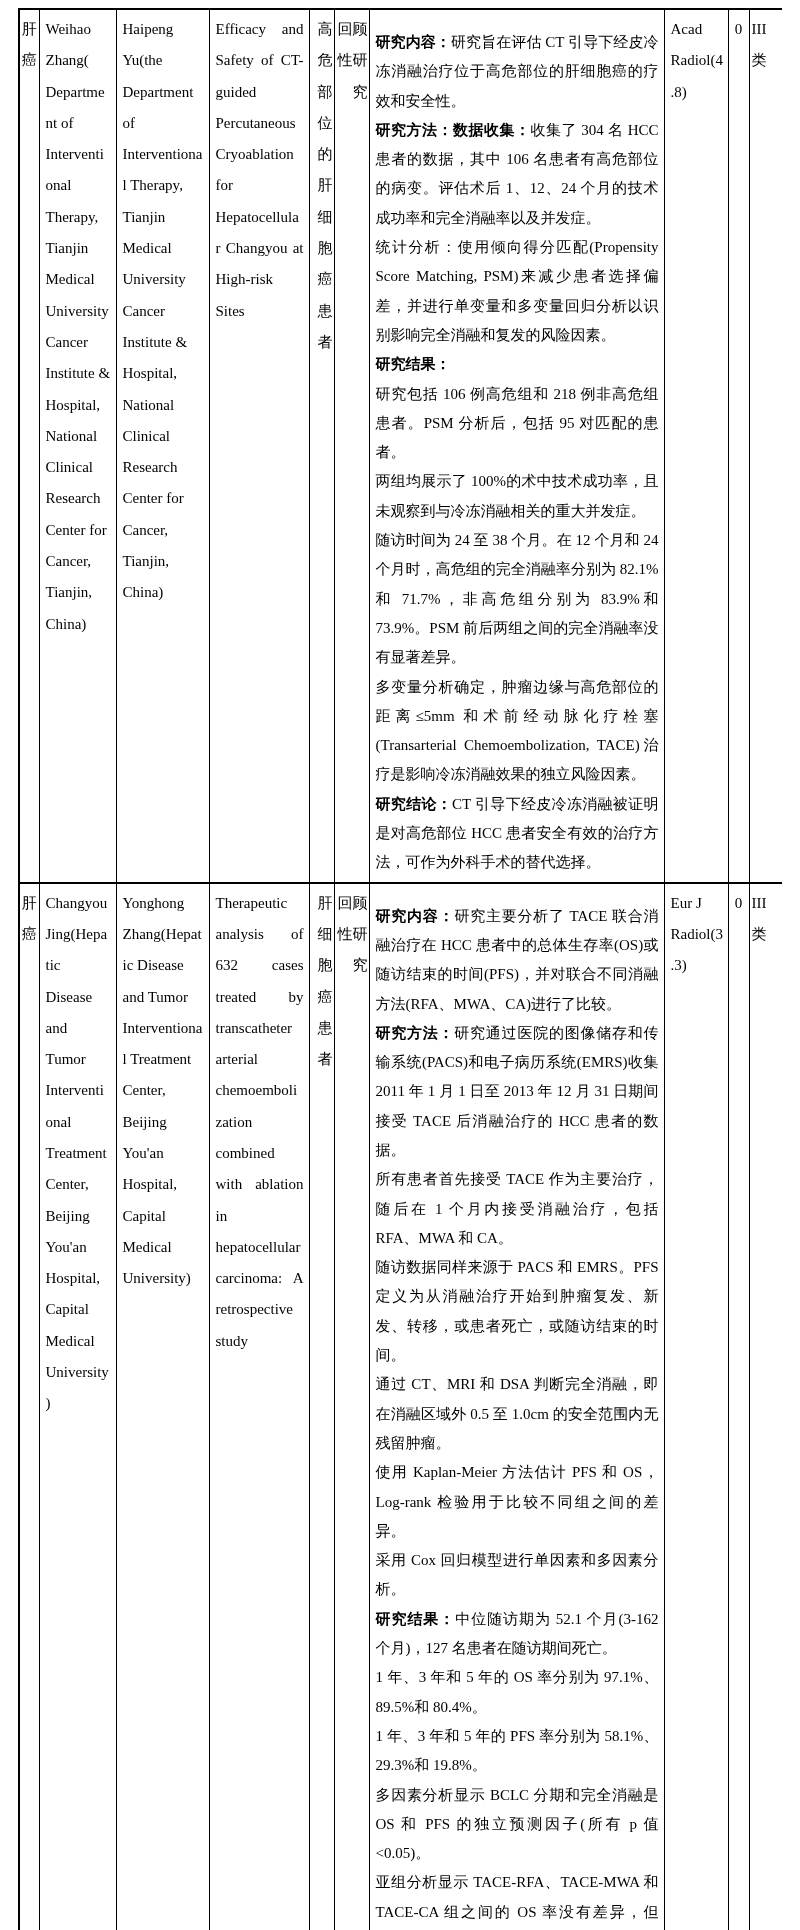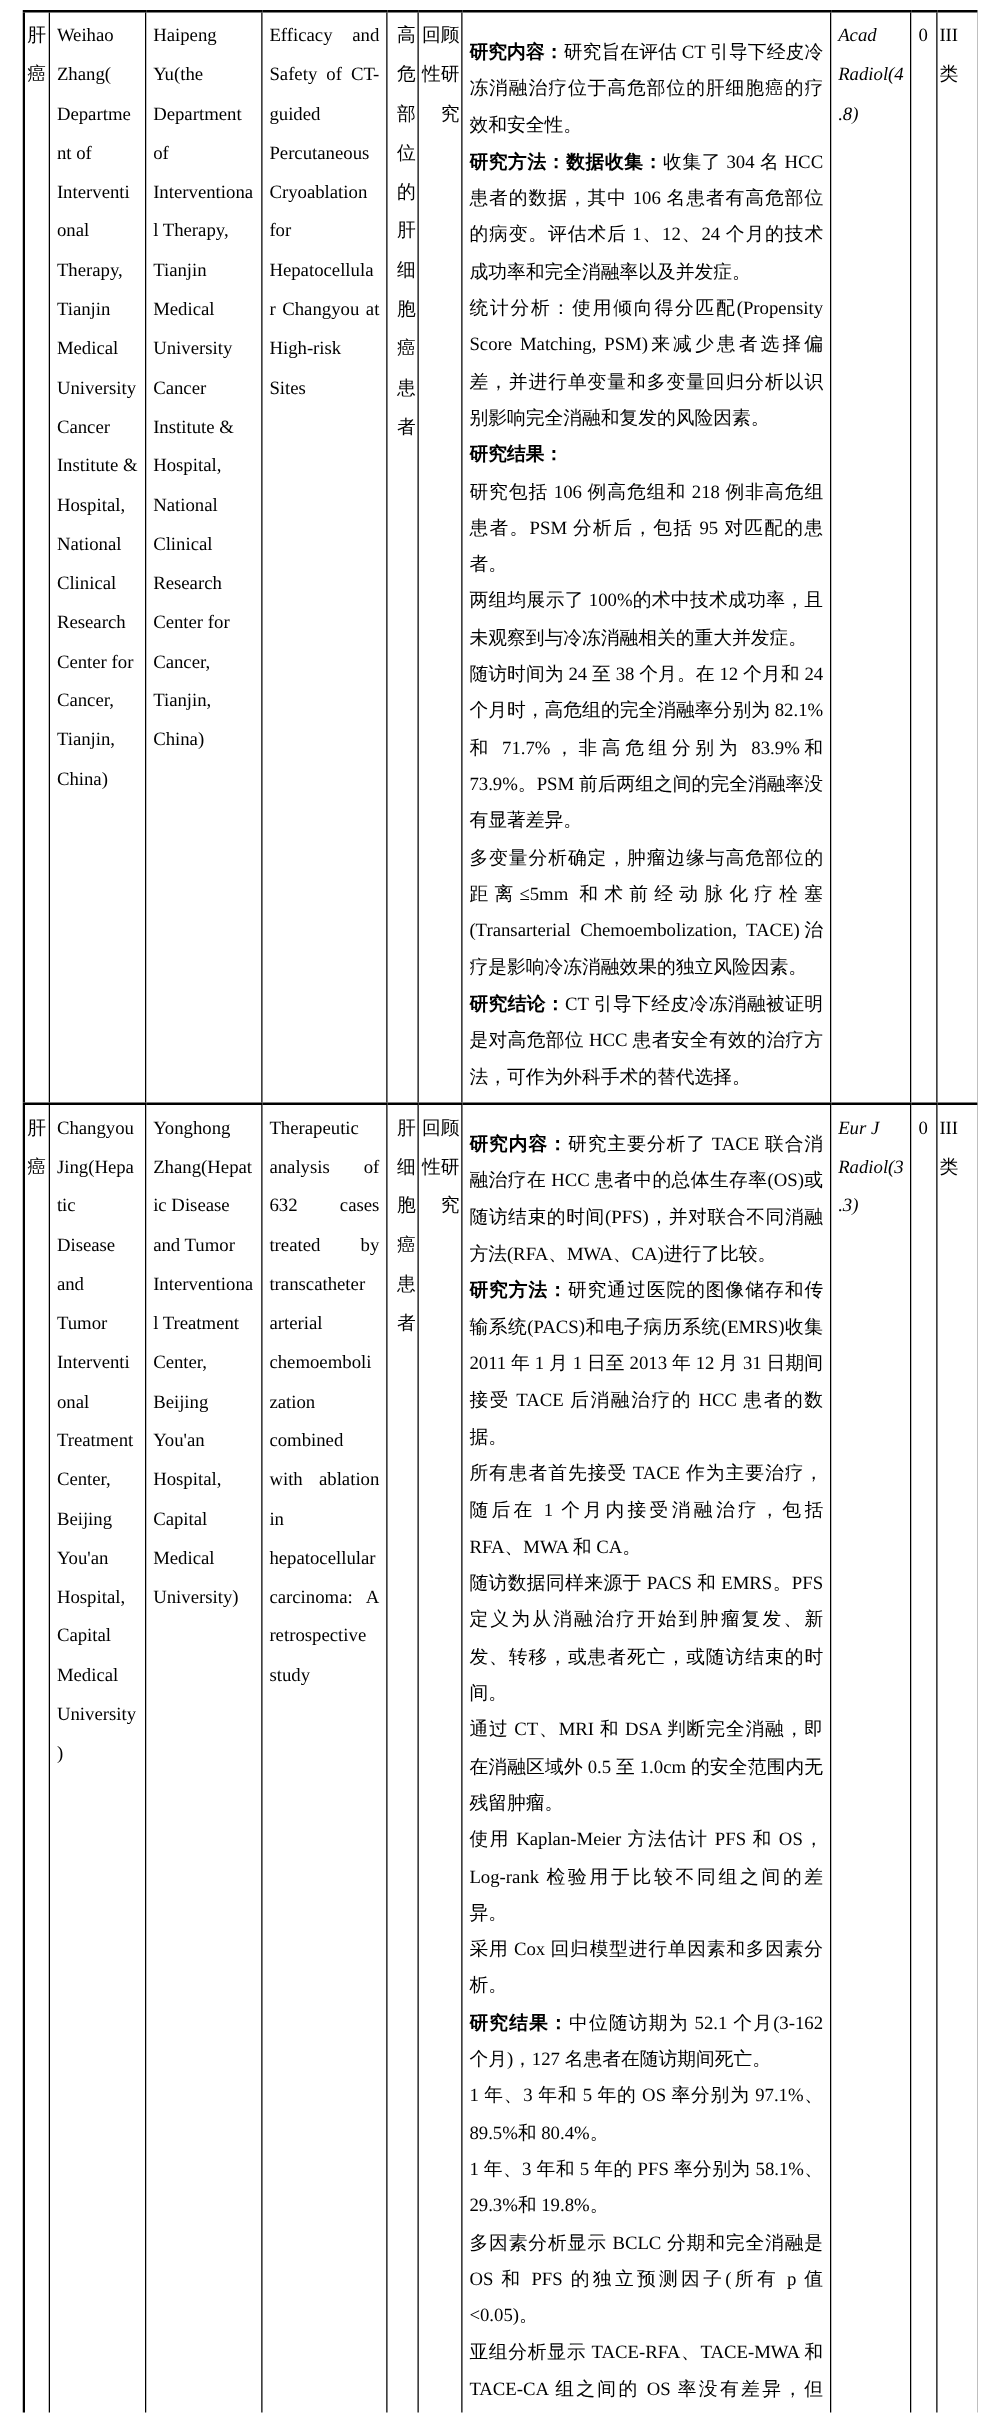--- a/index.html
+++ b/index.html
@@ -19,21 +19,21 @@
     vertical-align:top;overflow:hidden;
     font-size:15px;line-height:31.3px;
     padding:4px 5px 4px 6px;
   }
   td.cat{padding:4px 1px;text-align:center;}
   td.vert{padding:4px 1px;text-align:right;word-break:break-all;}
   td.eng{overflow-wrap:break-word;word-wrap:break-word;margin-left:23px;}
   td.title{overflow-wrap:break-word;word-wrap:break-word;text-align:justify;}
   td.content{line-height:29.3px;padding-top:18px;}
   td.content .para{margin:0;text-align:justify;}
-  td.journal{overflow-wrap:break-word;word-wrap:break-word;padding:4px 3px 4px 6px;font-style:italic;}
+  td.journal{overflow-wrap:break-word;word-wrap:break-word;padding:4px 3px 4px 6px;}
   td.score{text-align:center;padding:4px 1px;}
   td.grade{padding:4px 2px;overflow-wrap:break-word;}
   b{font-weight:bold;}
 </style>
 </head>
 <body>
 
 <div class="page">
   <table class="review">
     <colgroup>

